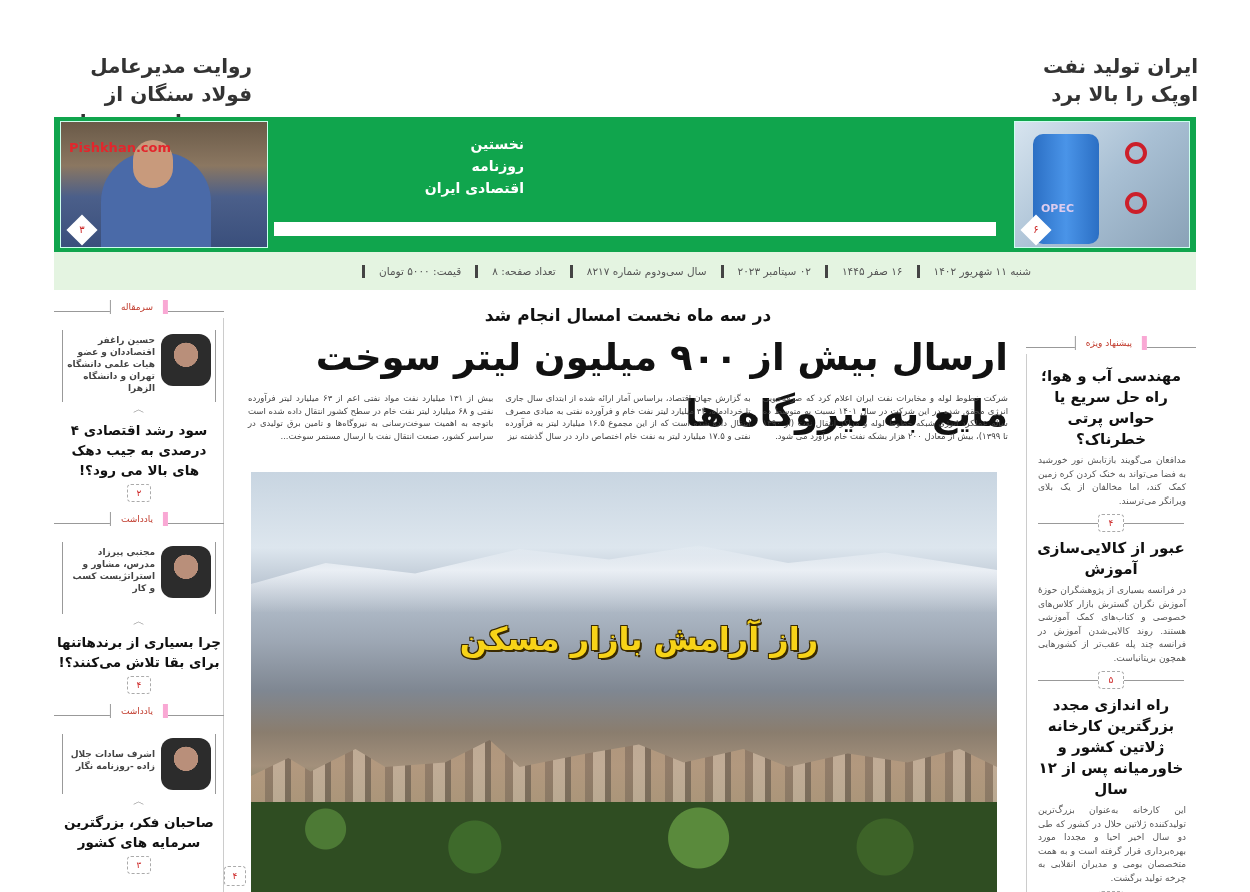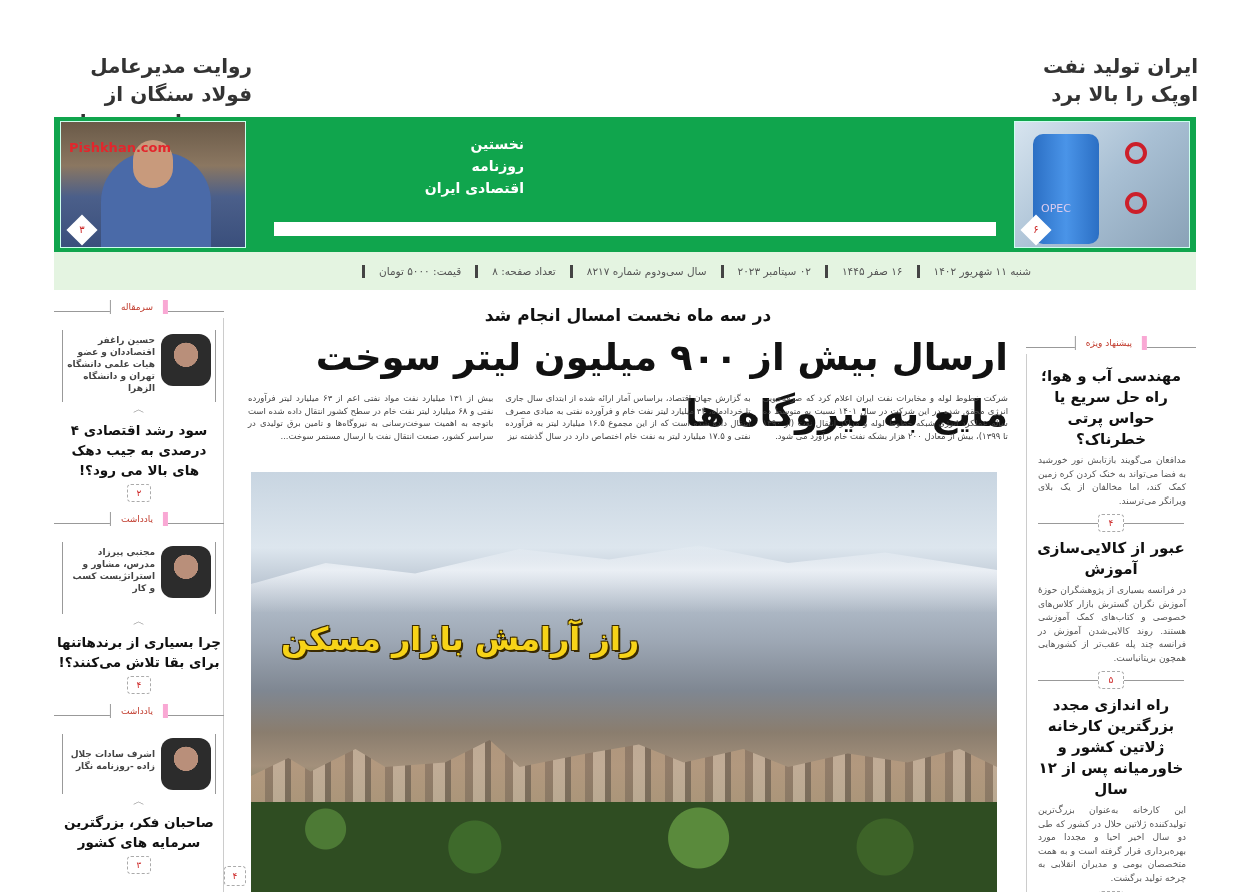--- a/index.html
+++ b/index.html
@@ -6,26 +6,26 @@
   body { width: 1250px; height: 892px; background: #ffffff; font-family: "DejaVu Sans", sans-serif; color: #222; overflow: hidden; position: relative; }
 
   
   .teaser { position: absolute; top: 52px; font-weight: bold; font-size: 20px; line-height: 28px; color: #333; direction: rtl; text-align: right; }
   .teaser.left { left: 52px; width: 200px; }
   .teaser.right { right: 52px; width: 200px; }
 
   
   .masthead { position: absolute; left: 54px; top: 117px; width: 1142px; height: 135px; background: #10a54d; }
   .thumb { position: absolute; top: 4px; height: 127px; border: 1px solid #cfe; overflow: hidden; }
-  .thumb.left { left: 6px; width: 186px; background: linear-gradient(180deg,#6a5a48 0%,#8b7761 35%,#4b5f8a 60%,#3a4f7c 100%); }
+  .thumb.left { left: 6px; width: 208px; background: linear-gradient(180deg,#6a5a48 0%,#8b7761 35%,#4b5f8a 60%,#3a4f7c 100%); }
   .thumb.right { right: 6px; width: 176px; background: linear-gradient(135deg,#d7e4ef 0%,#a9c0d4 50%,#8aa2b7 100%); }
   .thumb .person { position: absolute; left: 40px; top: 30px; width: 110px; height: 100px; border-radius: 50px 50px 6px 6px; background: #4a6aa8; }
   .thumb .head { position: absolute; left: 72px; top: 18px; width: 40px; height: 48px; border-radius: 20px; background: #c89a7c; }
   .thumb .barrel { position: absolute; left: 18px; top: 12px; width: 66px; height: 110px; border-radius: 10px; background: linear-gradient(90deg,#2b6fc4,#4a94e8,#2b6fc4); }
-  .thumb .barrel-txt { position: absolute; left: 26px; top: 80px; color: #dce; font-size: 11px; font-weight: normal; }
+  .thumb .barrel-txt { position: absolute; left: 26px; top: 80px; color: #dce; font-size: 11px; font-weight: bold; }
   .thumb .valve { position: absolute; width: 22px; height: 22px; border: 4px solid #cc1f2a; border-radius: 50%; }
   .page-badge { position: absolute; bottom: 6px; width: 22px; height: 22px; background: #fff; transform: rotate(45deg); }
   .page-badge span { display: block; transform: rotate(-45deg); text-align: center; font-size: 10px; line-height: 22px; color: #c22; }
   .watermark { position: absolute; left: 8px; top: 18px; color: #e3262c; font-size: 13px; font-weight: bold; }
   .logo { position: absolute; left: 210px; right: 200px; top: 0; height: 135px; }
   .logo .name { position: absolute; right: 70px; top: 4px; color: #fff; font-size: 86px; font-weight: bold; line-height: 110px; direction: rtl; letter-spacing: -2px; }
   .logo .bar { position: absolute; left: 10px; right: 0; top: 105px; height: 14px; background: #fff; }
   .logo .tagline { position: absolute; left: 150px; top: 16px; color: #fff; font-size: 14px; font-weight: bold; line-height: 22px; direction: rtl; text-align: right; width: 110px; }
 
   
@@ -59,21 +59,21 @@
   .center { position: absolute; left: 248px; top: 300px; width: 760px; }
   .kicker { direction: rtl; text-align: center; font-weight: bold; font-size: 17px; color: #111; height: 30px; line-height: 30px; }
   .headline { direction: rtl; text-align: right; font-weight: bold; font-size: 37px; color: #111; height: 56px; line-height: 56px; letter-spacing: -1px; }
   .lead { display: flex; direction: rtl; gap: 12px; margin-top: 6px; height: 64px; }
   .lead p { flex: 1; direction: rtl; text-align: justify; font-size: 8.5px; line-height: 12.5px; color: #444; }
   .photo { position: absolute; left: 251px; top: 472px; width: 746px; height: 420px; overflow: hidden;
     background: linear-gradient(180deg,#c8d5e1 0%,#dde6ee 18%,#b7c2cf 28%,#9ea8b5 40%,#7f8792 52%,#8a7d6e 62%,#a3907b 70%,#6b7a55 80%,#3e5a2e 90%,#2d4322 100%); }
   .photo .snow { position: absolute; left: 0; right: 0; top: 70px; height: 70px; background: linear-gradient(180deg,rgba(255,255,255,0.0),rgba(245,248,252,0.75) 40%,rgba(180,188,198,0.2)); clip-path: polygon(0 60%,10% 30%,22% 45%,36% 10%,48% 25%,60% 5%,72% 30%,85% 15%,100% 40%,100% 100%,0 100%); }
   .photo .city { position: absolute; left: 0; right: 0; bottom: 80px; height: 90px; background: repeating-linear-gradient(90deg,#b59a7f 0 14px,#8f7966 14px 22px,#c6b19b 22px 34px,#7b6a5a 34px 40px); opacity: .85; clip-path: polygon(0 60%,5% 40%,8% 55%,14% 30%,18% 50%,26% 45%,32% 20%,36% 50%,45% 35%,52% 25%,58% 45%,66% 30%,72% 50%,80% 35%,88% 45%,95% 30%,100% 50%,100% 100%,0 100%); }
   .photo .trees { position: absolute; left: 0; right: 0; bottom: 0; height: 90px; background: radial-gradient(circle at 10% 30%,#4d7a35 0 20px,transparent 21px),radial-gradient(circle at 30% 50%,#3e6a2b 0 26px,transparent 27px),radial-gradient(circle at 60% 40%,#5a8a3c 0 30px,transparent 31px),radial-gradient(circle at 85% 50%,#3d6328 0 28px,transparent 29px),#2f4d22; }
-  .photo .caption { position: absolute; left: 0; right: 0; top: 148px; text-align: left; direction: rtl; font-weight: bold; font-size: 32px; color: #f7d318; text-shadow: 2px 2px 0 #3a2a00,-1px -1px 0 #3a2a00,1px -1px 0 #3a2a00,-1px 1px 0 #3a2a00; padding-left: 30px; }
+  .photo .caption { position: absolute; left: 0; right: 0; top: 148px; text-align: center; direction: rtl; font-weight: bold; font-size: 32px; color: #f7d318; text-shadow: 2px 2px 0 #3a2a00,-1px -1px 0 #3a2a00,1px -1px 0 #3a2a00,-1px 1px 0 #3a2a00; padding-left: 30px; }
   .photo-pg { position: absolute; left: 224px; top: 866px; width: 22px; height: 20px; border: 1px dashed #aaa; border-radius: 4px; text-align: center; font-size: 9px; line-height: 18px; color: #c22; }
 </style>
 </head>
 <body>
 
 <div class="teaser left">روایت مدیرعامل فولاد سنگان از پروژه‌های توسعه‌ای ۱۱ گانه</div>
 <div class="teaser right">ایران تولید نفت اوپک را بالا برد</div>
 
 <div class="masthead">
   <div class="thumb left">

